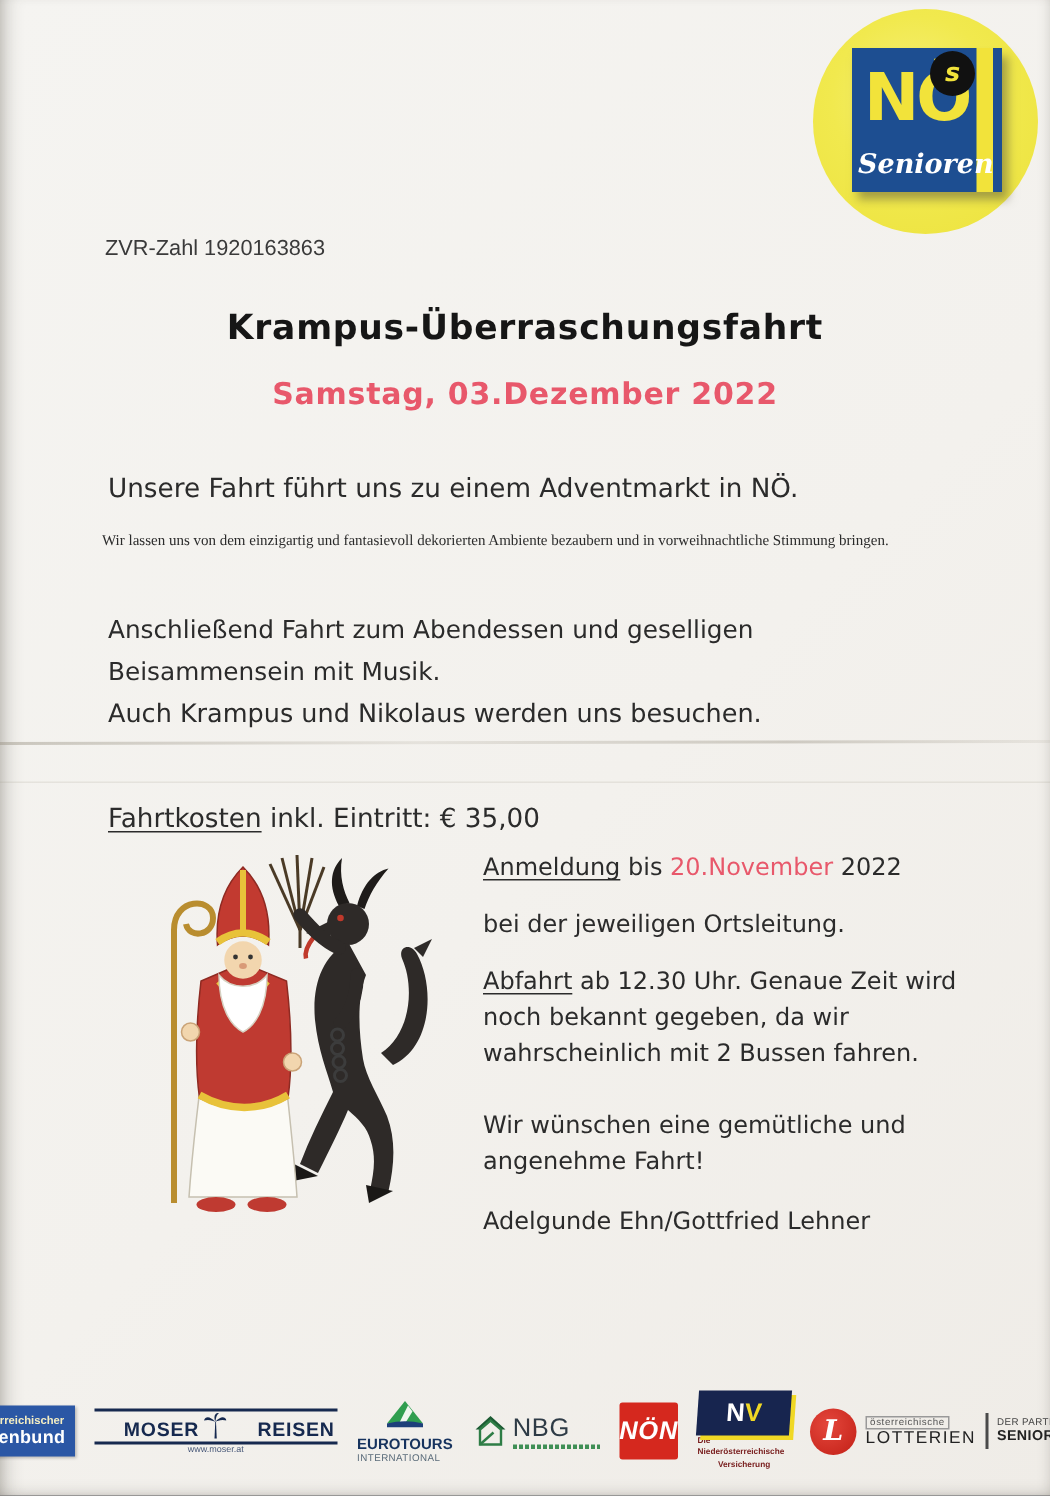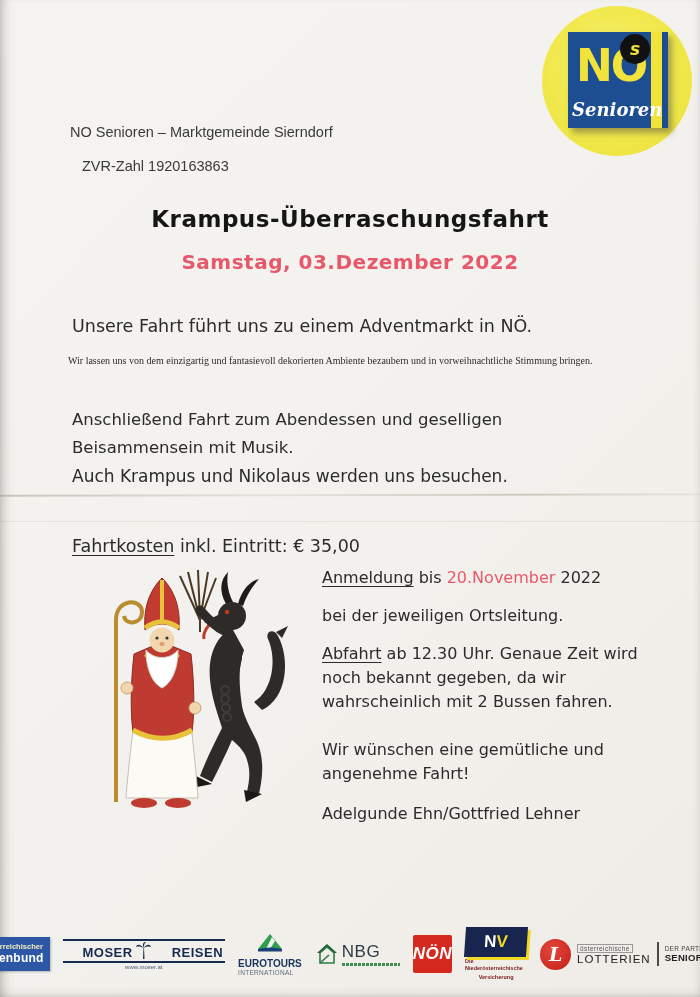--- a/index.html
+++ b/index.html
@@ -23,21 +23,21 @@
   .brand-bar { position:absolute; top:0; right:6px; width:11px; height:96px; background:#f2e33a; }
   .brand-main { position:absolute; top:8px; left:8px; font-size:44px; font-weight:bold; color:#f2e33a; letter-spacing:-2px; }
   .brand-sup { position:absolute; top:2px; right:18px; width:30px; height:30px; border-radius:50%;
     background:#111; color:#f2e33a; font-size:17px; font-weight:bold; font-style:italic;
     display:flex; align-items:center; justify-content:center; }
   .brand-sub { position:absolute; bottom:8px; left:4px; width:86px; text-align:center;
     color:#fff; font-style:italic; font-size:18px; font-weight:bold; font-family:"DejaVu Serif", serif; }
 
   
   .org-line  { position:absolute; left:70px; top:124px; font-family:"Liberation Sans", sans-serif; font-size:14.5px; color:#3a3a3a; }
-  .zvr-line  { position:absolute; left:70px; top:158px; font-family:"Liberation Sans", sans-serif; font-size:14.5px; color:#3a3a3a;margin-left:12px; }
+  .zvr-line  { position:absolute; left:70px; top:158px; font-family:"Liberation Sans", sans-serif; font-size:14.5px; color:#3a3a3a; }
 
   
   .title { position:absolute; left:0; top:206px; width:100%; text-align:center;
     font-size:23px; font-weight:bold; color:#161616; letter-spacing:.5px; }
   .date-line { position:absolute; left:0; top:250px; width:100%; text-align:center;
     font-size:20px; font-weight:bold; color:#e8586b; letter-spacing:.5px; }
 
   
   .p1 { position:absolute; left:72px; top:316px; font-size:17.5px; }
   .p2 { position:absolute; left:68px; top:352px; width:555px; font-size:10px; line-height:1.75;font-family:Liberation Serif, serif; }
@@ -104,21 +104,20 @@
 
   <div class="brand">
     <div class="brand-square">
       <div class="brand-bar"></div>
       <div class="brand-main">NÖ</div>
       <div class="brand-sup">s</div>
       <div class="brand-sub">Senioren</div>
     </div>
   </div>
 
-  <div class="org-line">NO Senioren – Marktgemeinde Sierndorf</div>
   <div class="zvr-line">ZVR-Zahl 1920163863</div>
 
   <div class="title">Krampus-Überraschungsfahrt</div>
   <div class="date-line">Samstag, 03.Dezember 2022</div>
 
   <div class="p1">Unsere Fahrt führt uns zu einem Adventmarkt in NÖ.</div>
   <div class="p2">Wir lassen uns von dem einzigartig und fantasievoll dekorierten Ambiente bezaubern und in vorweihnachtliche Stimmung bringen.</div>
   <div class="p3">Anschließend Fahrt zum Abendessen und geselligen Beisammensein mit Musik.</div>
   <div class="p4">Auch Krampus und Nikolaus werden uns besuchen.</div>
 

